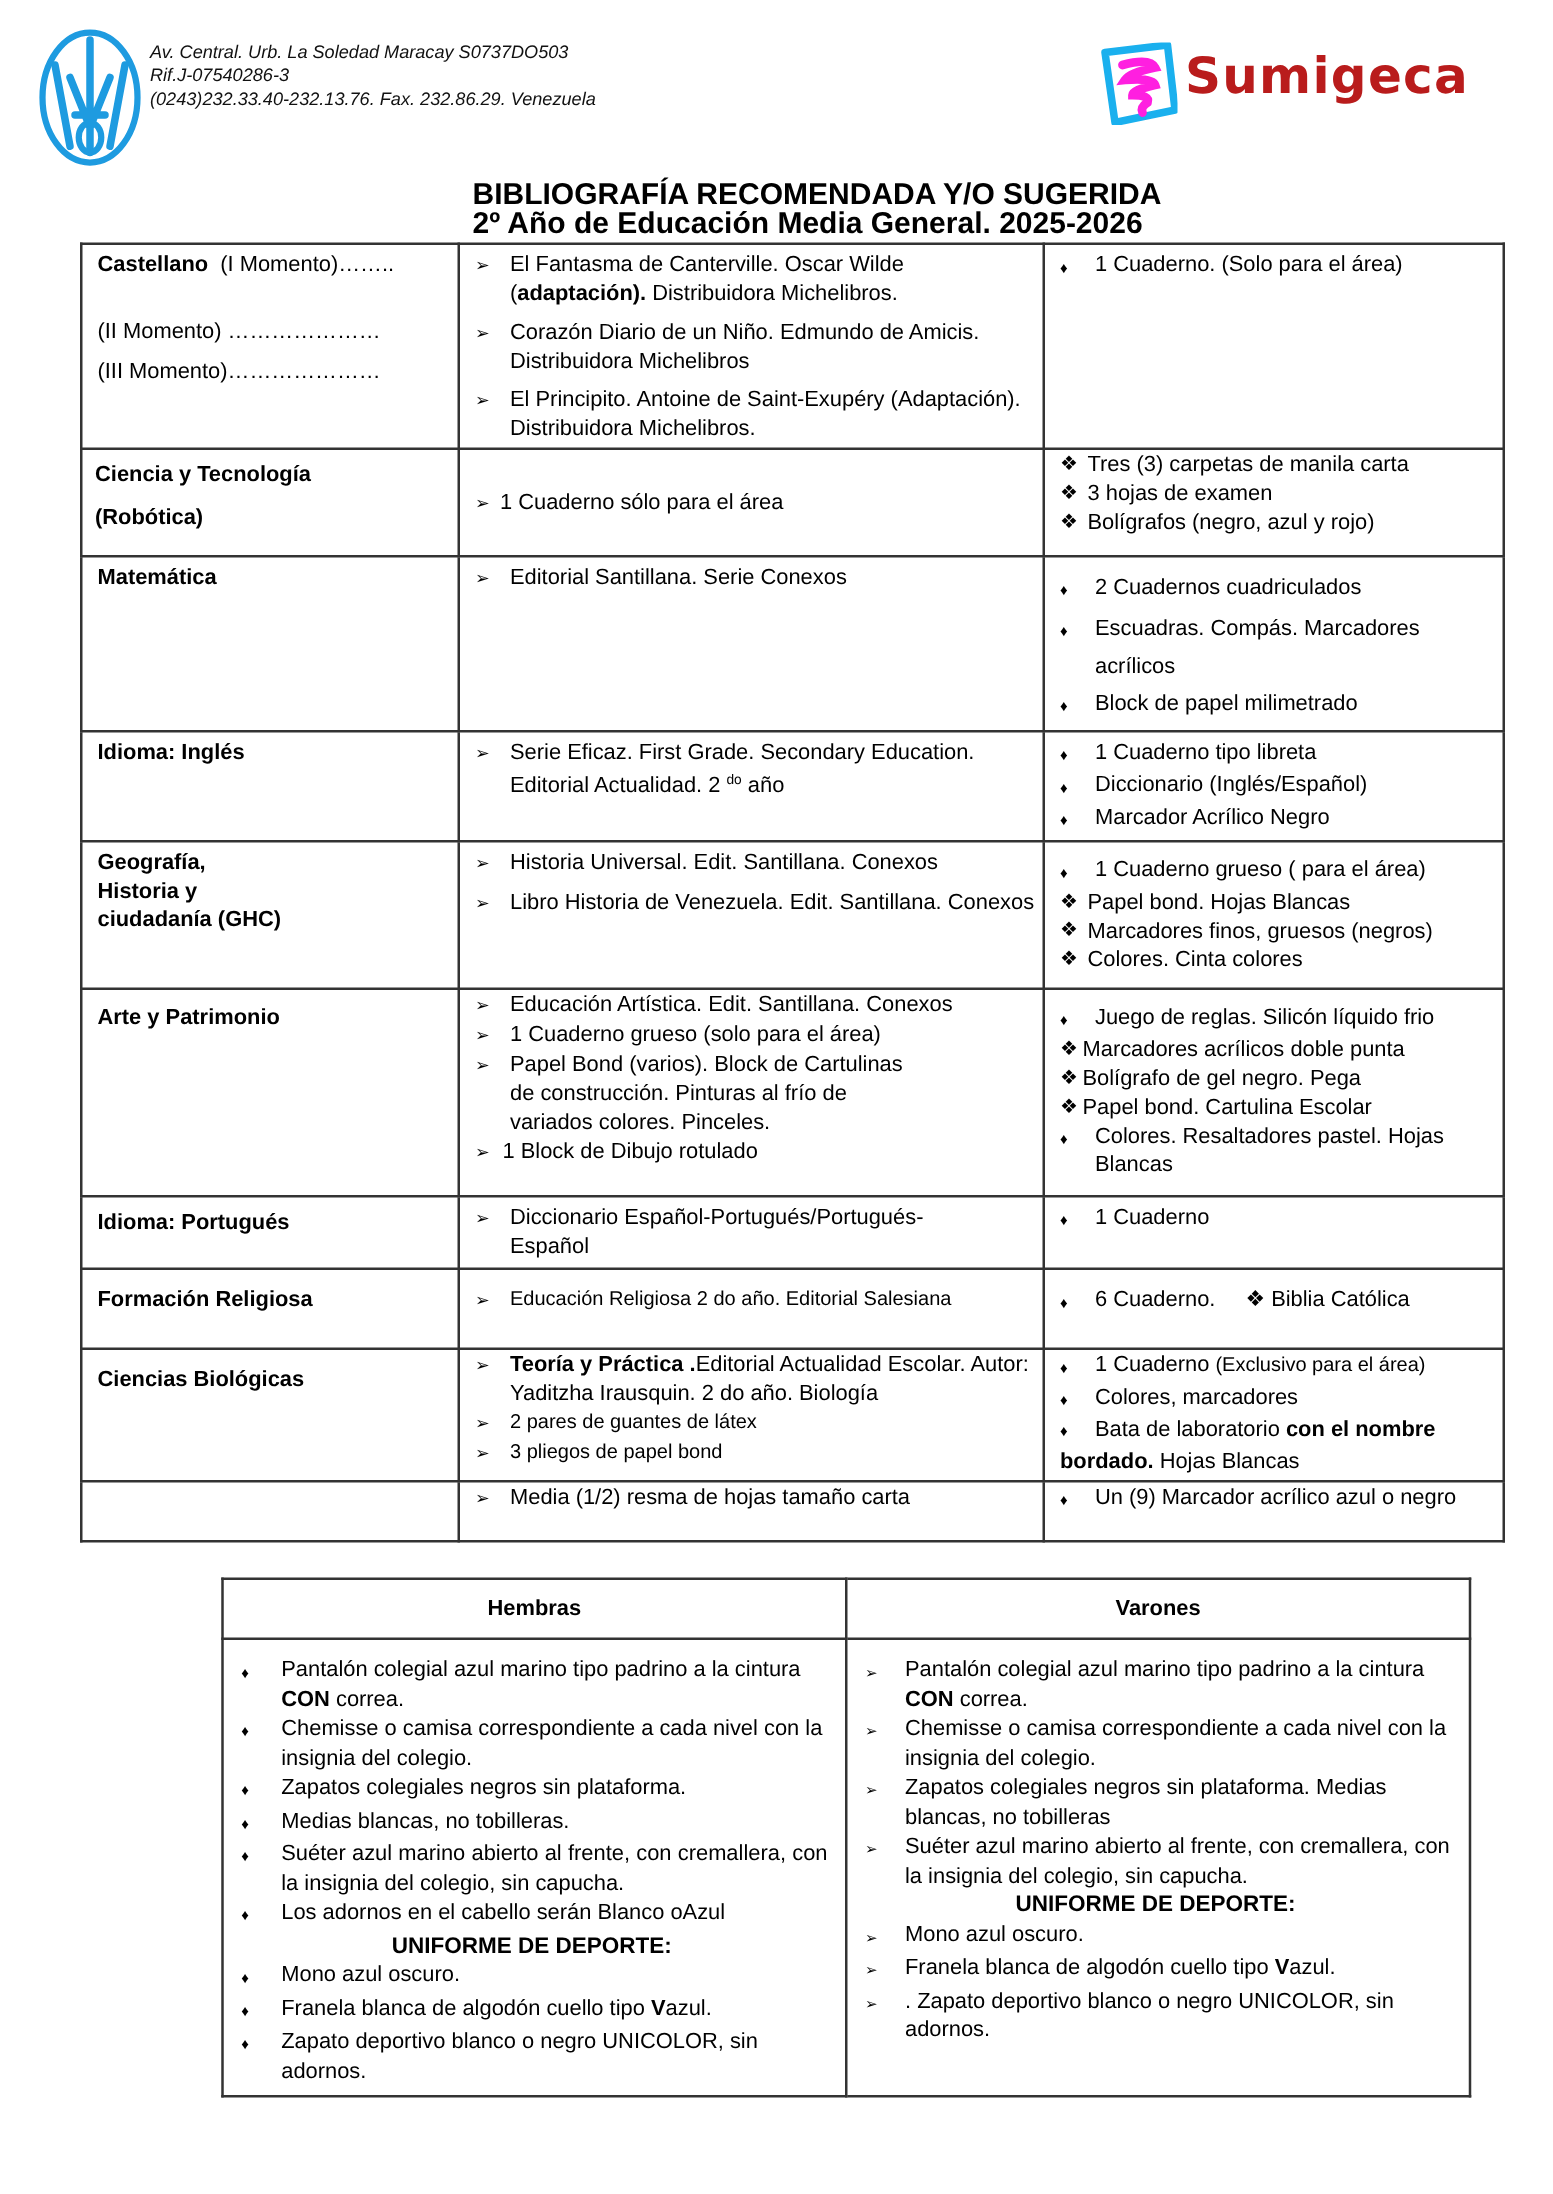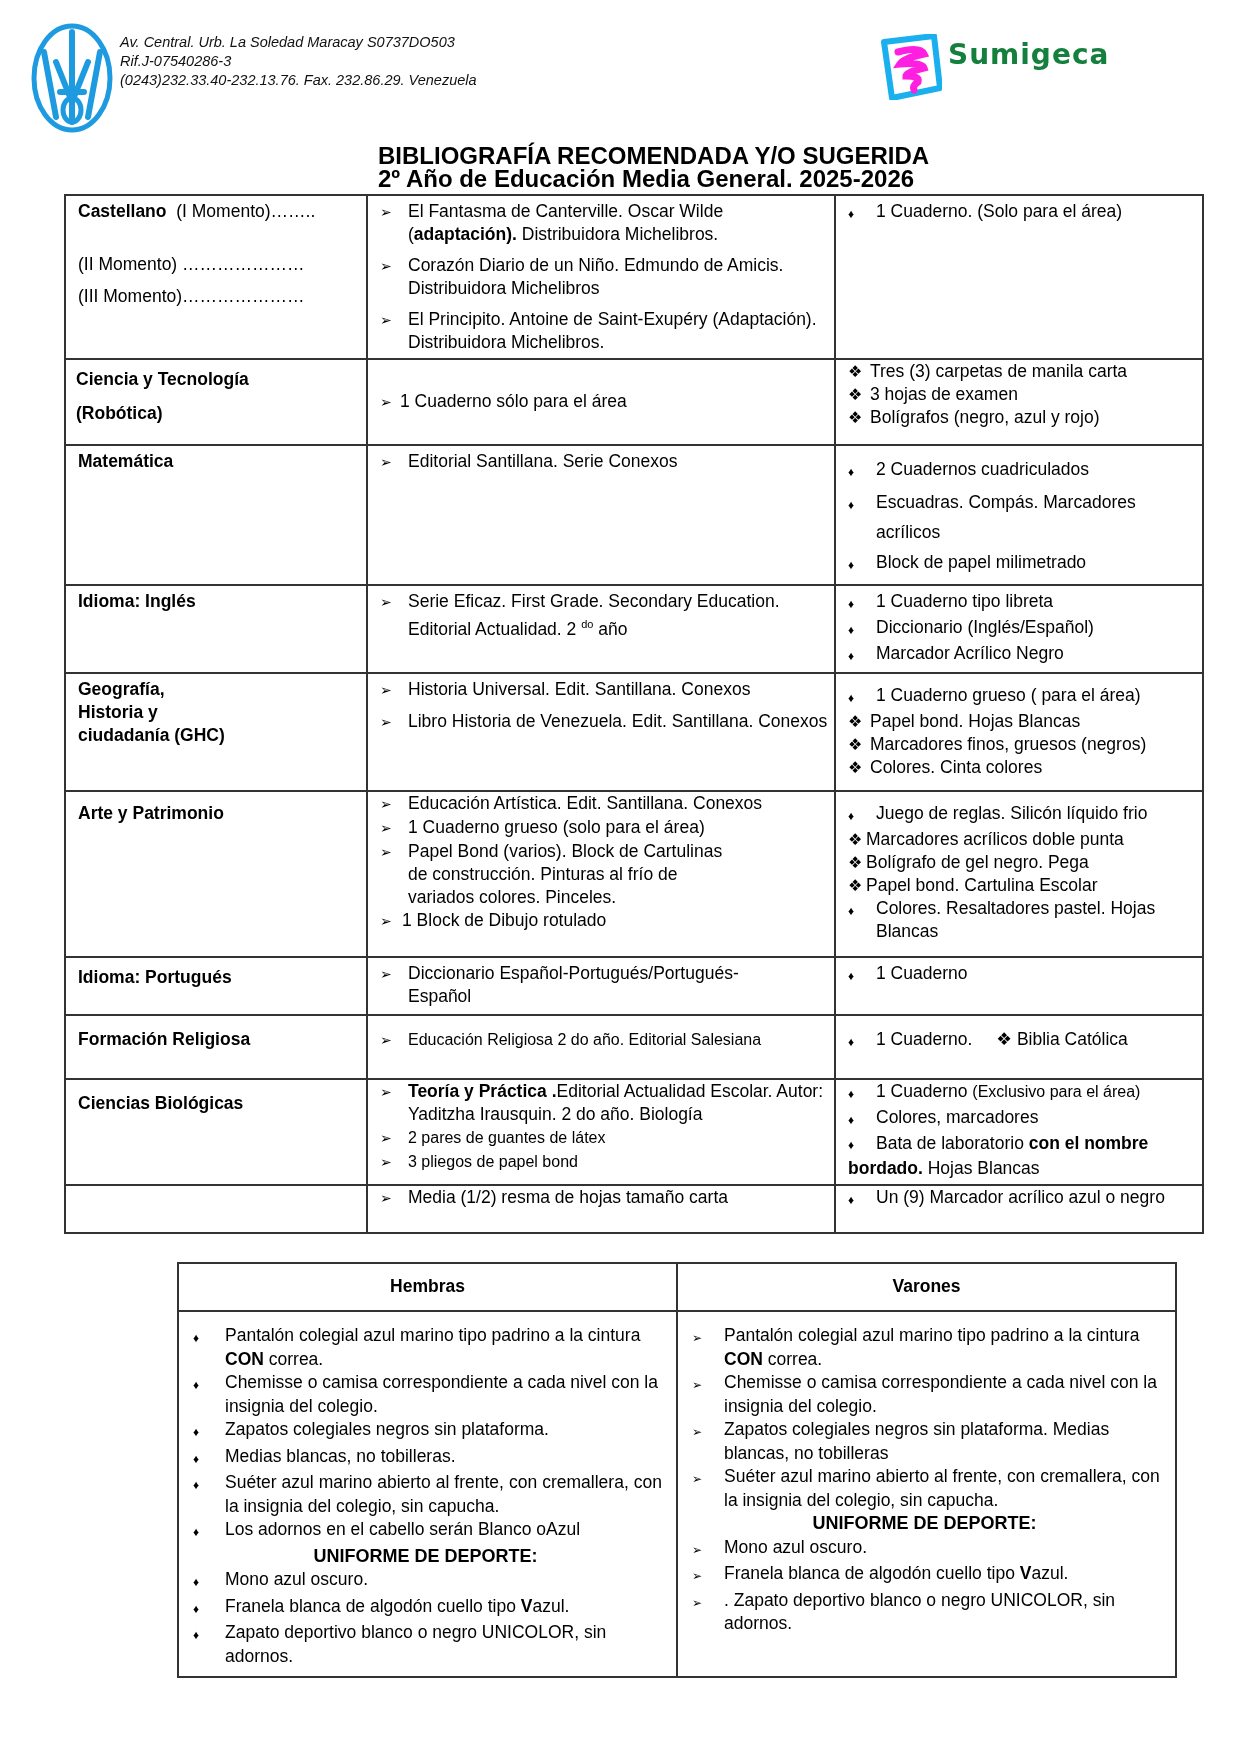--- a/index.html
+++ b/index.html
@@ -4,21 +4,21 @@
 <style>
   html, body { margin: 0; padding: 0; background: #ffffff; }
   body {
     width: 1242px; height: 1755px; position: relative; overflow: hidden;
     font-family: "Liberation Sans", sans-serif; color: #000;
   }
   .logo-left { position: absolute; left: 30px; top: 22px; width: 84px; height: 112px; }
   .addr { position: absolute; left: 120px; top: 33px; font-style: italic; font-size: 14.5px; line-height: 19px; color: #111; }
   .logo-right { position: absolute; left: 880px; top: 34px; width: 300px; height: 66px; }
   .logo-right .mark { position: absolute; left: 0; top: 0; }
-  .logo-right .word { position: absolute; left: 68px; top: 4px; font-family: "DejaVu Sans", sans-serif; font-weight: bold; font-size: 28px; color: #15803d; letter-spacing: 1px; }
+  .logo-right .word { position: absolute; left: 68px; top: 4px; font-family: "DejaVu Sans", sans-serif; font-weight: bold; font-size: 40px; color: #b91c1c; letter-spacing: 1px; }
   .title { position: absolute; left: 378px; top: 144px; font-weight: bold; font-size: 24px; line-height: 23px; }
 
   table.biblio {
     position: absolute; left: 64px; top: 194px; width: 1140px;
     border-collapse: collapse; font-size: 17.5px; line-height: 23px;
   }
   table.biblio td { border: 2px solid #333; vertical-align: top; padding: 4px 6px 4px 8px; }
   table.biblio td.c1 { width: 282px; font-weight: bold; padding-left: 12px; }
   table.biblio td.c2 { width: 448px; padding-left: 12px; }
   table.biblio td.c3 { padding-left: 12px; }
@@ -275,21 +275,21 @@
 
   <tr style="height:64px">
     <td class="c1" style="padding-top:12px;"><span>Formación Religiosa</span></td>
     <td class="c2" style="padding-top:12px;">
       <div class="li small">
             <span class="b">➢</span>
             <span>Educación Religiosa 2 do año. Editorial Salesiana</span>
           </div>
     </td>
     <td class="c3" style="padding-top:12px;">
-      <div class="li"><span class="b d">♦</span><span>1 Cuaderno.</span><span style="margin-left:24px">❖</span>&nbsp;<span>Biblia Católica</span></div>
+      <div class="li"><span class="b d">♦</span><span>6 Cuaderno.</span><span style="margin-left:24px">❖</span>&nbsp;<span>Biblia Católica</span></div>
     </td>
   </tr>
 
   <tr style="height:100px">
     <td class="c1" style="padding-top:12px;"><span>Ciencias Biológicas</span></td>
     <td class="c2" style="padding-top:0;">
       <div class="li">
             <span class="b">➢</span>
             <span><b>Teoría y Práctica .</b><span>Editorial Actualidad Escolar. Autor: Yaditzha Irausquin. 2 do año. Biología</span></span>
           </div>

